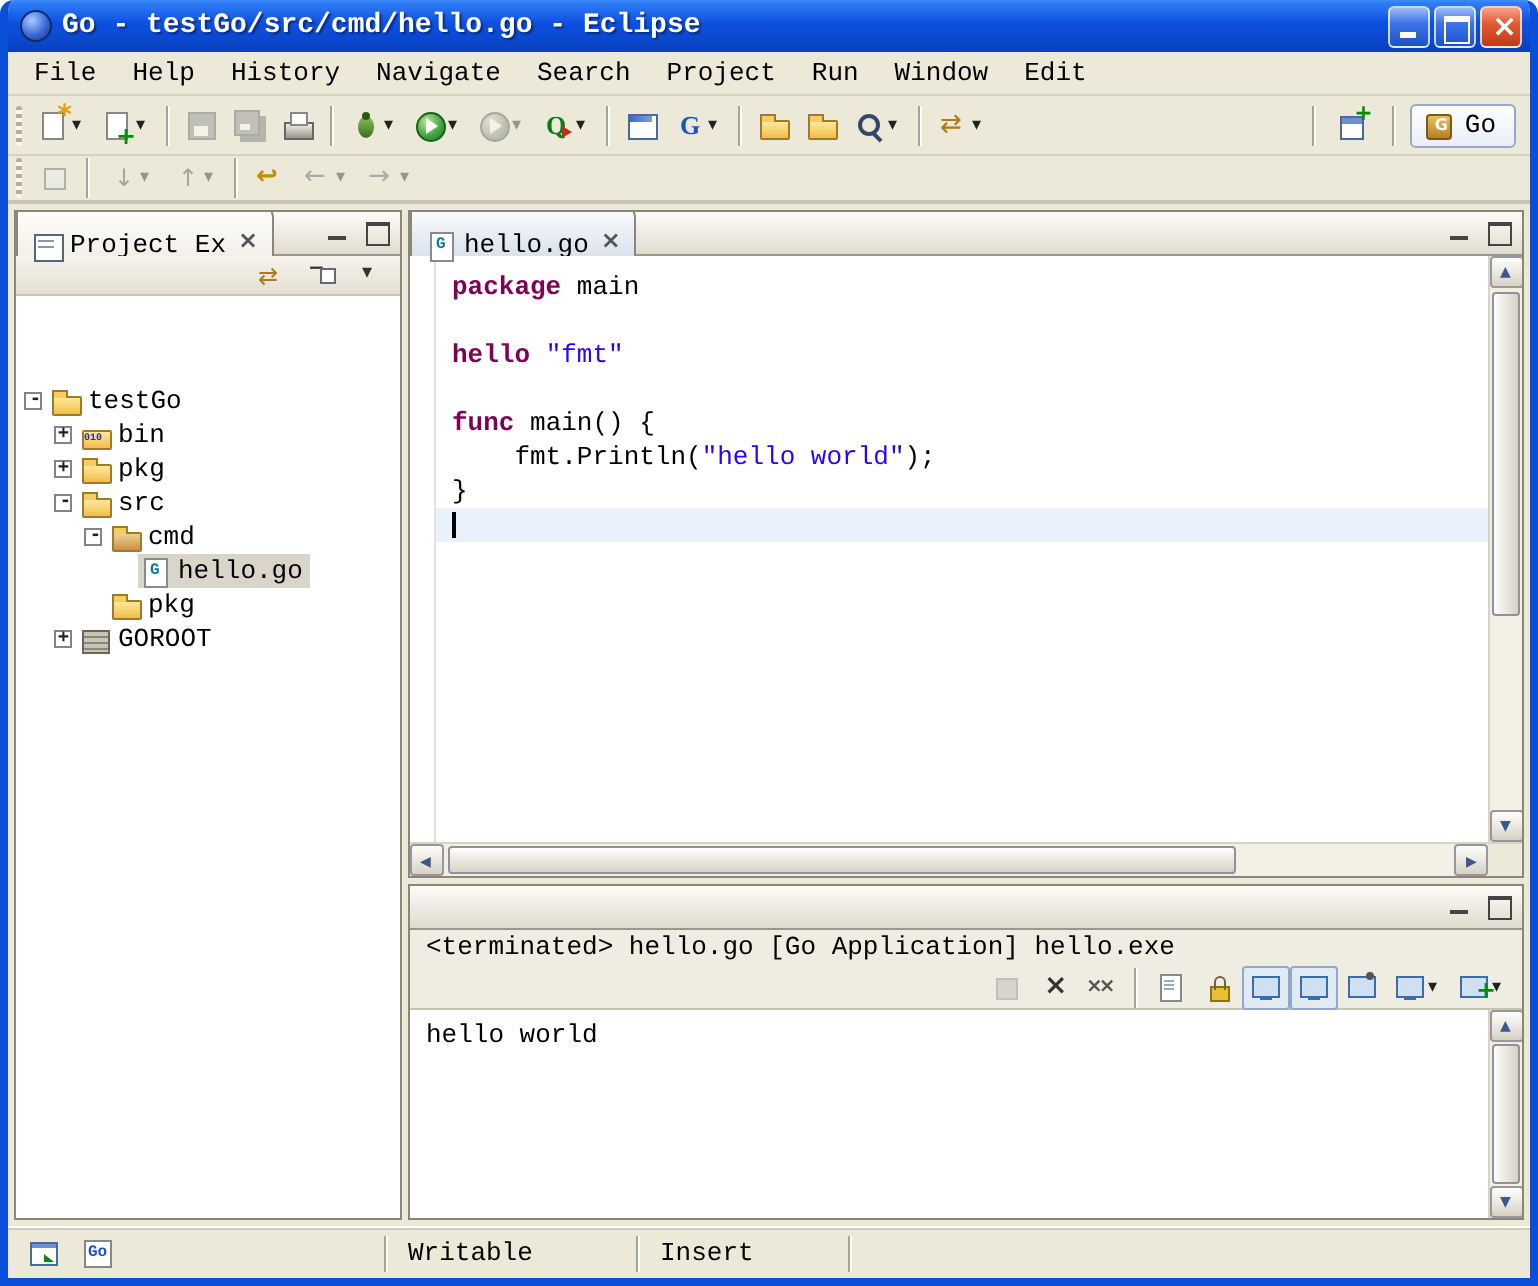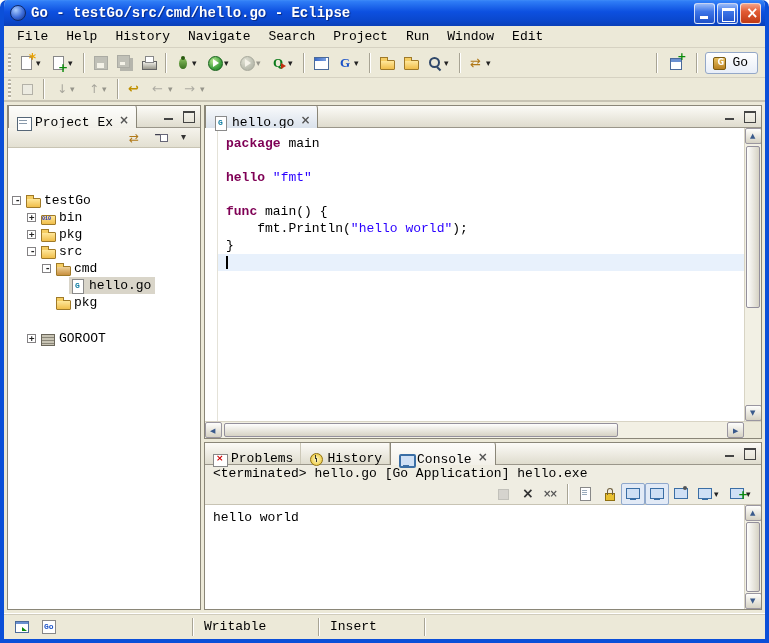--- a/index.html
+++ b/index.html
@@ -418,21 +418,21 @@
               <span class="tree-label">hello.go</span>
             </span>
           </div>
           <div class="tree-row" style="padding-left: 34px;">
             <span class="exp noexp"></span>
             <span class="row-content">
               <span class="icon folder-icon"></span>
               <span class="tree-label">pkg</span>
             </span>
           </div>
-          <div class="tree-row" style="padding-left: 19px; margin-top: 19px;">
+          <div class="tree-row" style="padding-left: 19px;">
             <span class="exp plus"></span>
             <span class="row-content">
               <span class="icon library-icon"></span>
               <span class="tree-label">GOROOT</span>
             </span>
           </div>
         </div>
     </div>
 
     <div class="right-col">
@@ -474,35 +474,20 @@
           <span class="track h">
               <span class="thumb h1"></span>
             </span>
           <span class="sbtn right"></span>
           <span class="corner"></span>
         </div>
       </div>
 
       <div class="panel console-panel">
         <div class="tabbar">
-          <span class="ctabs">
-              <span class="vtab">
-                <span class="icon problems-icon"></span>
-                <span class="tab-label">Problems</span>
-              </span>
-              <span class="vtab">
-                <span class="icon history-icon"></span>
-                <span class="tab-label">History</span>
-              </span>
-              <span class="vtab active">
-                <span class="icon console-icon"></span>
-                <span class="tab-label">Console</span>
-                <span class="tclose"></span>
-              </span>
-            </span>
           <span class="mm">
             <span class="mmbtn view-min-icon"></span>
             <span class="mmbtn view-max-icon"></span>
           </span>
         </div>
         <div class="console-status">&lt;terminated&gt; hello.go [Go Application] hello.exe</div>
         <div class="console-toolbar">
             <span class="tbtn disabled">
               <span class="icon terminate-icon"></span>
             </span>

